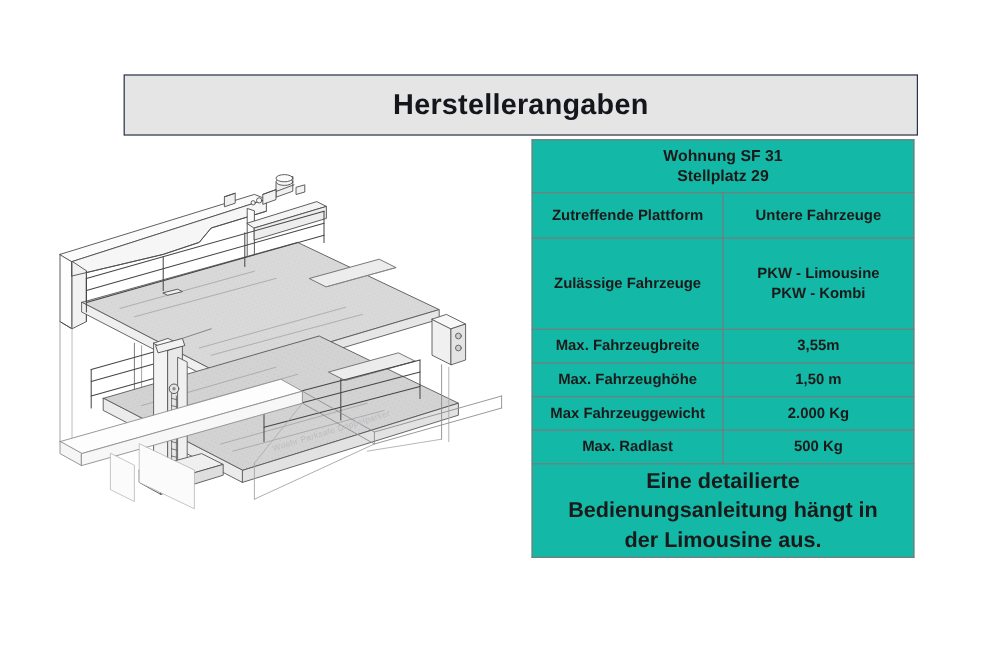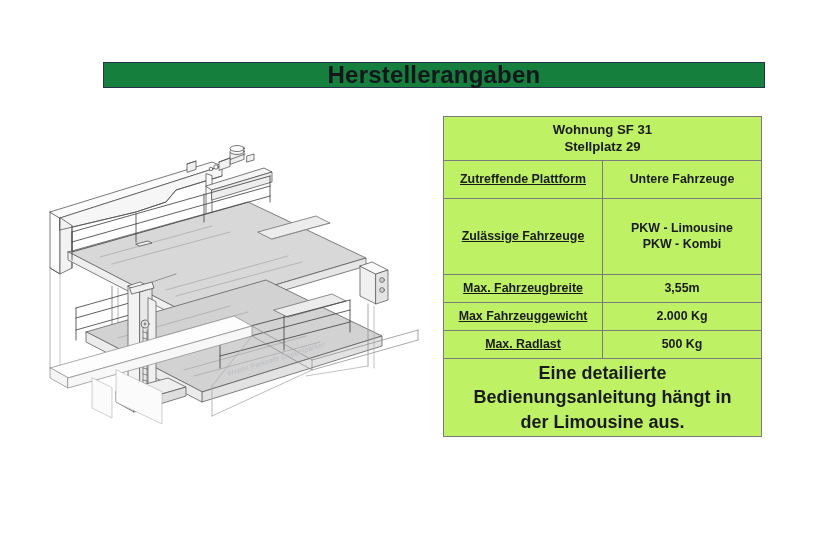--- a/index.html
+++ b/index.html
@@ -23,22 +23,22 @@
     width: 820px;
     height: 560px;
   }
 
   
   .title-banner {
     position: absolute;
     left: 103px;
     top: 62px;
     width: 662px;
-    height: 26px;
-    background: #15803d;
+    height: 51px;
+    background: #e5e5e5;
     border: 1.5px solid #28324a;
     box-sizing: border-box;
     display: flex;
     align-items: center;
     justify-content: center;
   }
   .title-banner .title-text {
     font-size: 24px;
     font-weight: bold;
     letter-spacing: 0.2px;
@@ -47,34 +47,34 @@
   }
 
   
   .spec-table {
     position: absolute;
     left: 443px;
     top: 116px;
     width: 319px;
     border-collapse: collapse;
     table-layout: fixed;
-    background: #bef264;
+    background: #14b8a6;
   }
   .spec-table td {
     border: 1.3px solid #7b7b7b;
     font-size: 12.4px;
     font-weight: bold;
     text-align: center;
     vertical-align: middle;
     padding: 2px 4px;
     color: #1a1a1a;
     line-height: 1.28;
     box-sizing: border-box;
   }
-  .col-label { width: 167px; text-decoration: underline; }
+  .col-label { width: 167px; }
   .col-value { width: 152px; }
 
   .row-heading td { height: 44px; font-size: 13.2px; }
   .row-platform td { height: 38px; }
   .row-vehicles td { height: 76px; }
   .row-spec td { height: 28px; }
   .row-note td { height: 46px; font-size: 18px; line-height: 1.35; }
 
   .two-line { display: block; }
 
@@ -314,20 +314,24 @@
           <span class="two-line">PKW - Kombi</span>
         </td>
       </tr>
 
 
       <tr class="row-spec">
         <td class="col-label">Max. Fahrzeugbreite</td>
         <td class="col-value">3,55m</td>
       </tr>
 
+      <tr class="row-spec">
+        <td class="col-label">Max. Fahrzeughöhe</td>
+        <td class="col-value">1,50 m</td>
+      </tr>
 
       <tr class="row-spec">
         <td class="col-label">Max Fahrzeuggewicht</td>
         <td class="col-value">2.000 Kg</td>
       </tr>
 
       <tr class="row-spec">
         <td class="col-label">Max. Radlast</td>
         <td class="col-value">500 Kg</td>
       </tr>

